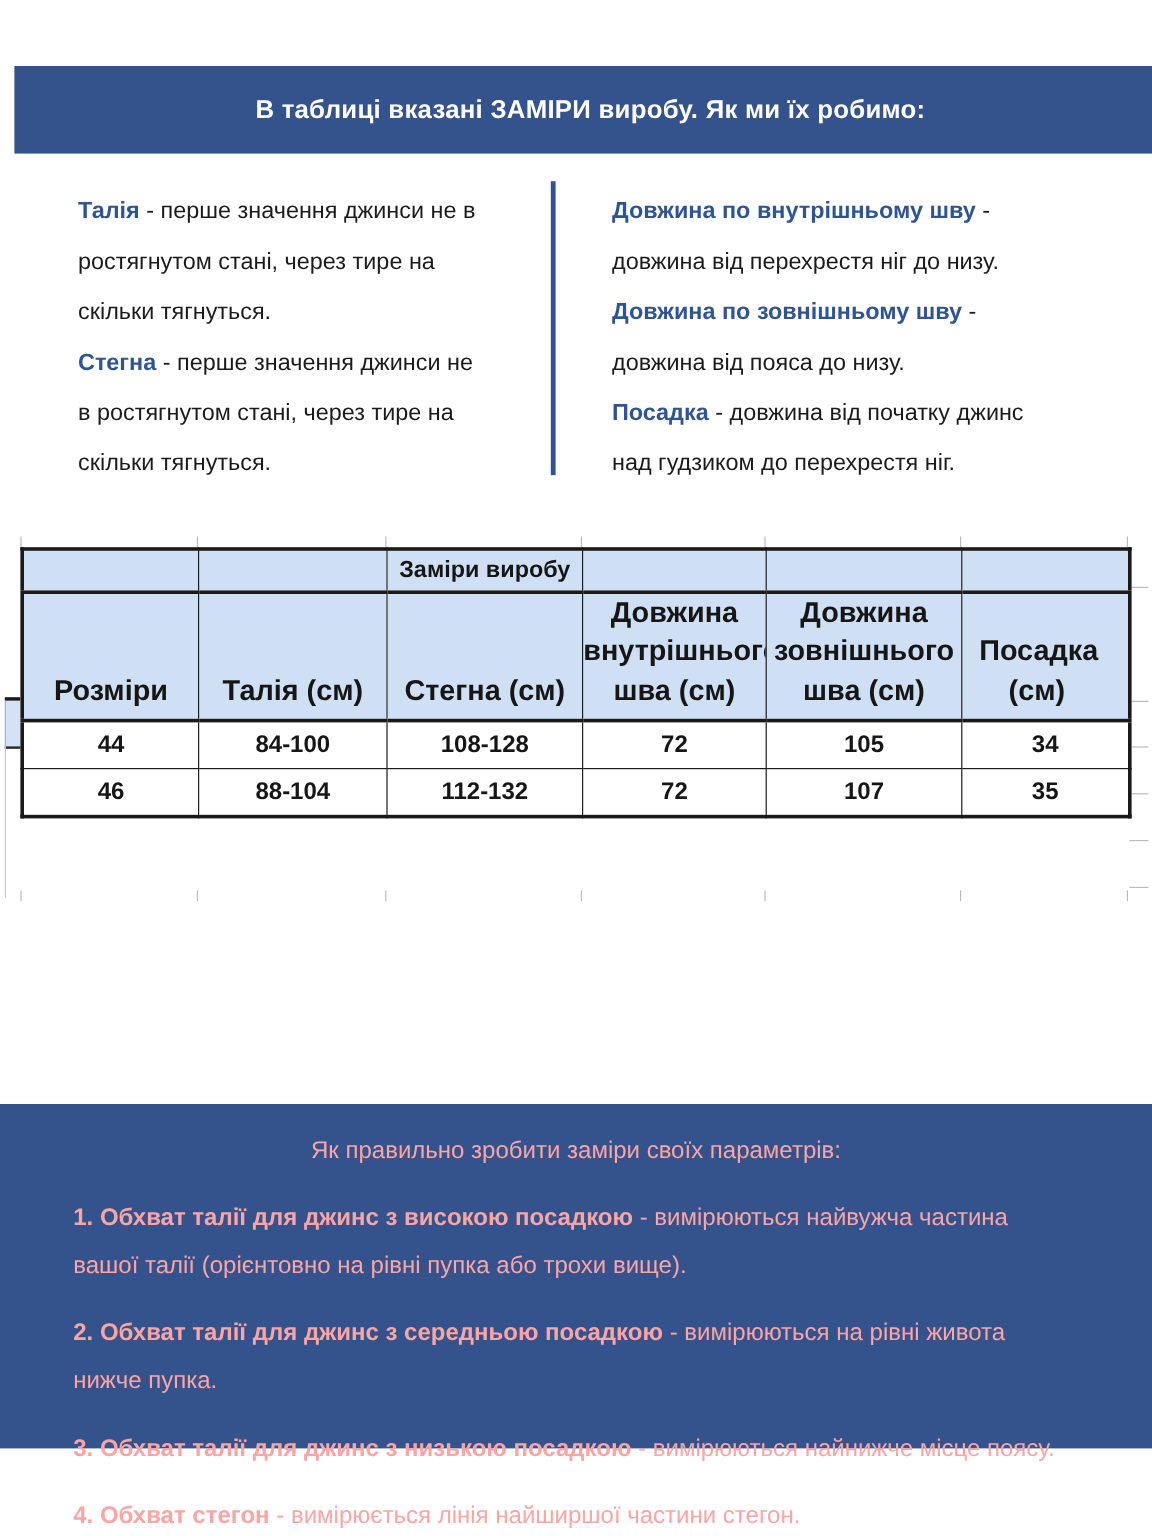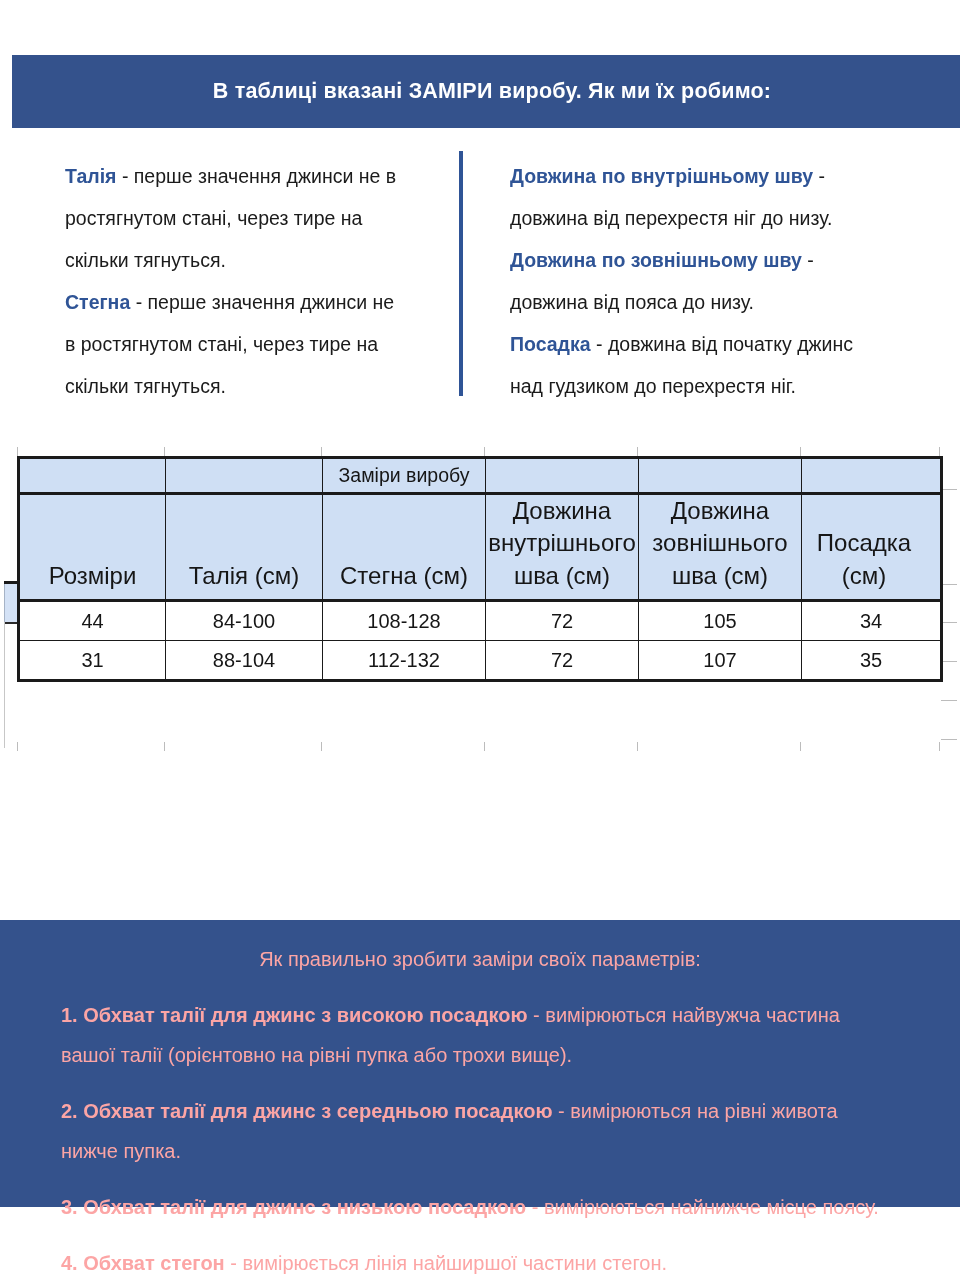--- a/index.html
+++ b/index.html
@@ -15,21 +15,21 @@
   .defs-left{position:absolute;left:65px;top:155px;width:342px;font-size:19.5px;line-height:42px}
   .defs-right{position:absolute;left:510px;top:155px;width:372px;font-size:19.5px;line-height:42px}
   .def{margin:0}
   .term{color:#2f5496;font-weight:bold}
   .v-divider{position:absolute;left:459px;top:151px;width:4px;height:245px;background:#2f5496}
 
   
   .size-table{position:absolute;left:17px;top:456px;width:923px;border-collapse:collapse;
               table-layout:fixed;background:#ffffff;border:3px solid #1a1a1a}
   .size-table th,.size-table td{border:1.5px solid #1a1a1a;text-align:center;color:#161616;
-              font-weight:normal;padding:0;overflow:hidden}
+              font-weight:bold;padding:0;overflow:hidden}
   .group-row th{height:33px;background:#cfdff4;font-size:19.5px;border-bottom:3px solid #1a1a1a}
   .head-row th{height:95px;background:#cfdff4;font-size:24px;vertical-align:bottom;
               padding-bottom:7px;line-height:1.35;border-bottom:3px solid #1a1a1a}
   .head-row th.col-fit{padding-left:14px;padding-right:28px}
   .size-table tbody td{height:38px;font-size:20px}
 
   
   .tick-v{position:absolute;width:1px;height:9px;background:#bcbcbc}
   .tick-h{position:absolute;height:1px;width:16px;background:#bcbcbc}
   .sliver{position:absolute;left:4px;top:584px;width:13px;height:38px;background:#d4e2f6;
@@ -121,21 +121,21 @@
     <tbody>
       <tr>
         <td>44</td>
         <td>84-100</td>
         <td>108-128</td>
         <td>72</td>
         <td>105</td>
         <td>34</td>
       </tr>
       <tr>
-        <td>31</td>
+        <td>46</td>
         <td>88-104</td>
         <td>112-132</td>
         <td>72</td>
         <td>107</td>
         <td>35</td>
       </tr>
     </tbody>
   </table>
 
   <div class="footer">

